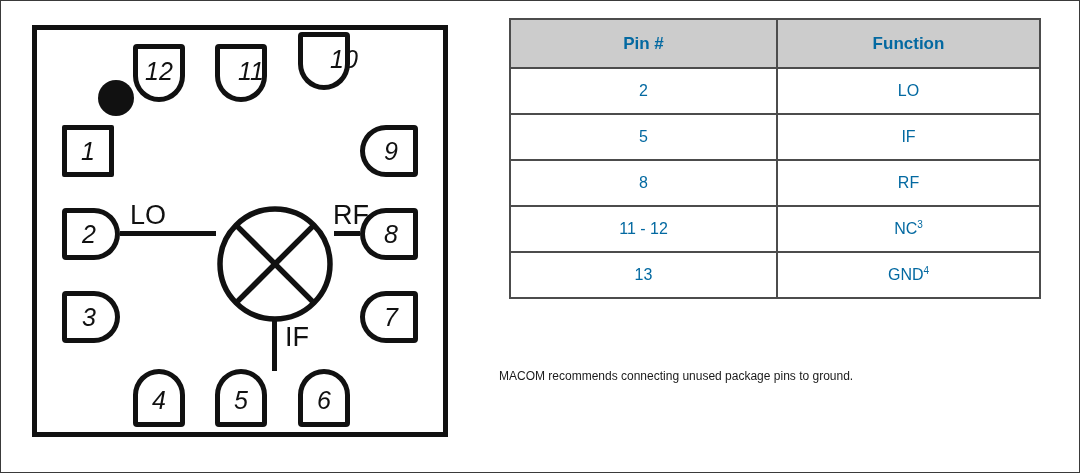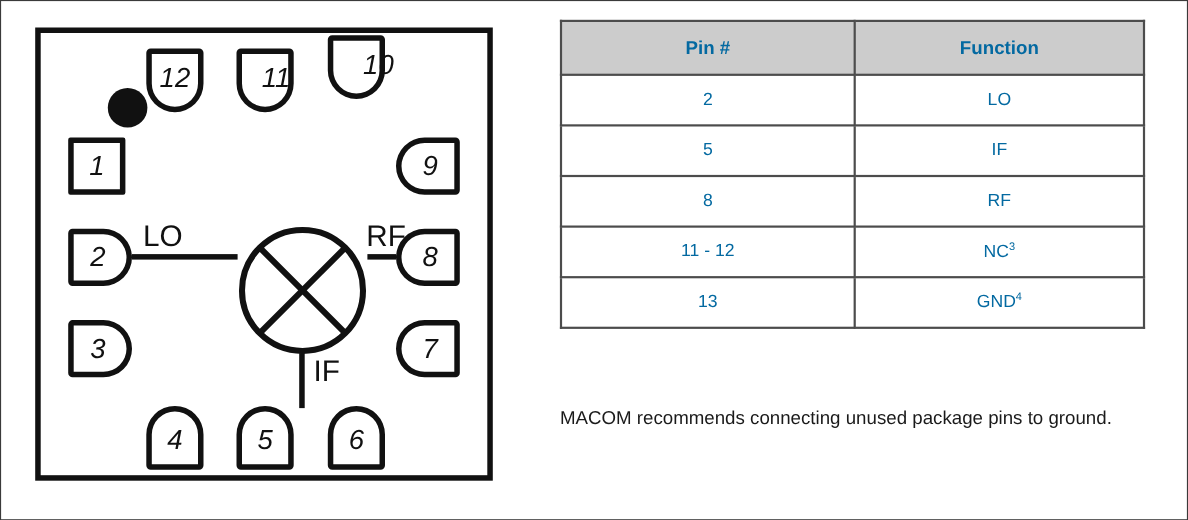--- a/index.html
+++ b/index.html
@@ -163,24 +163,24 @@
   }
   #pin-table col.c1 { width: 267px; }
   #pin-table col.c2 { width: 263px; }
   #pin-table td sup {
     font-size: 10px;
     vertical-align: super;
   }
 
   #table-notes {
     position: absolute;
-    left: 11px;
+    left: 1px;
     top: 368px;
     width: 560px;
-    font-size: 17px;
+    font-size: 12px;
     line-height: 1.28;
     color: #1a1a1a;
   }
   #table-notes p { margin: 0; }
 </style>
 </head>
 <body>
 
 <div id="page">
 

